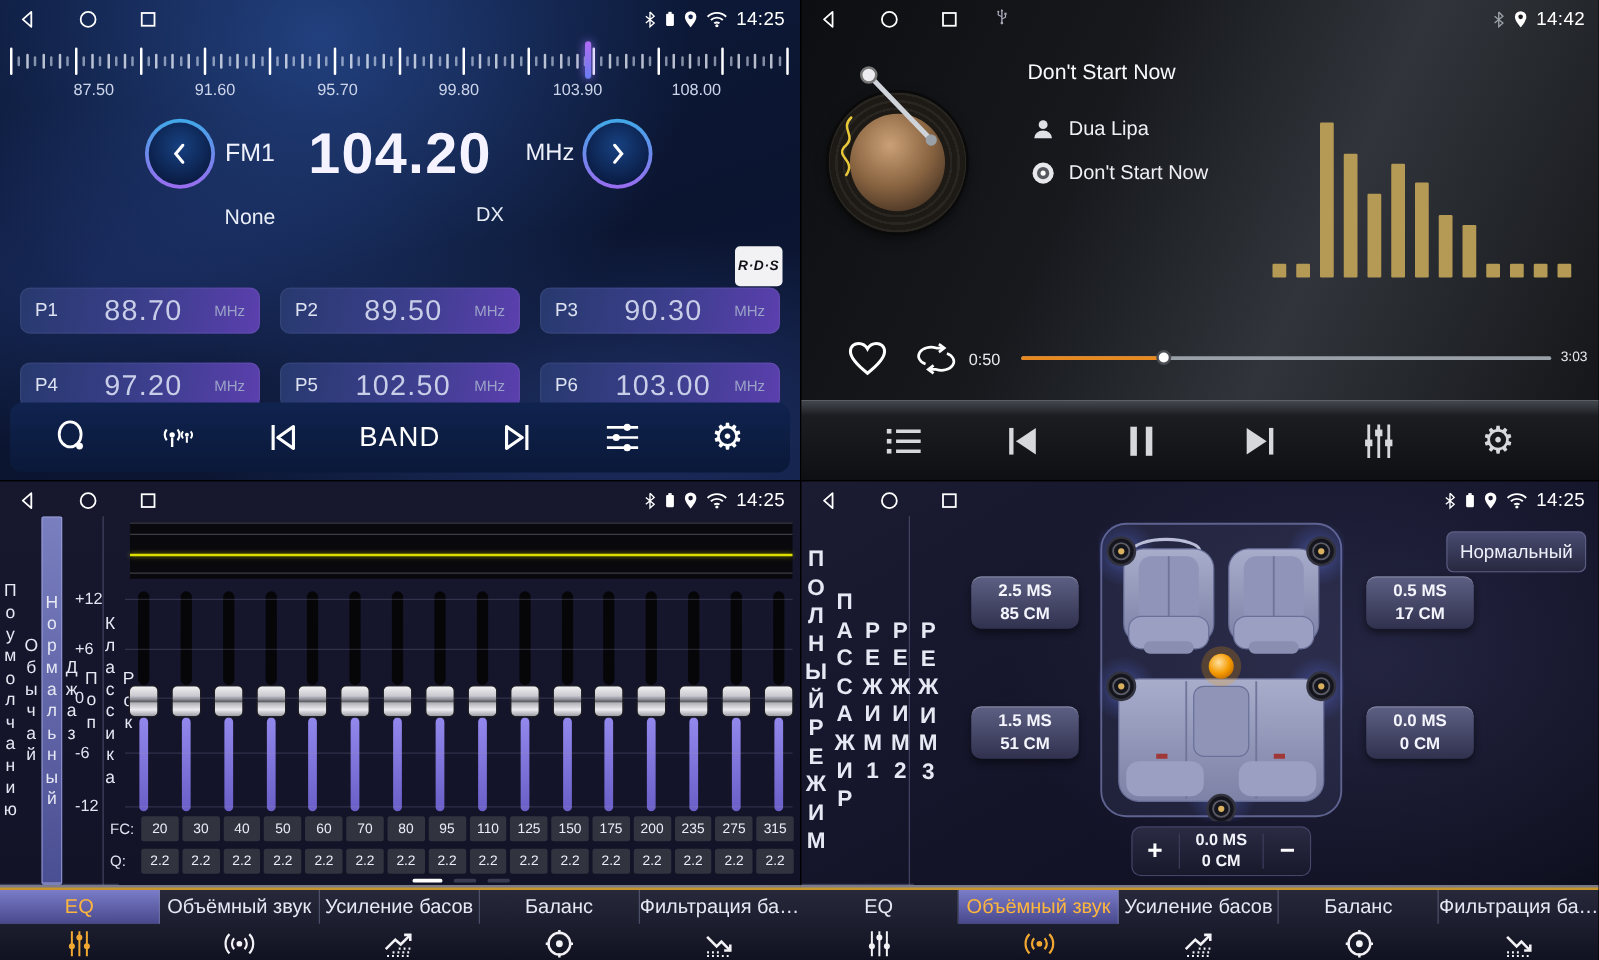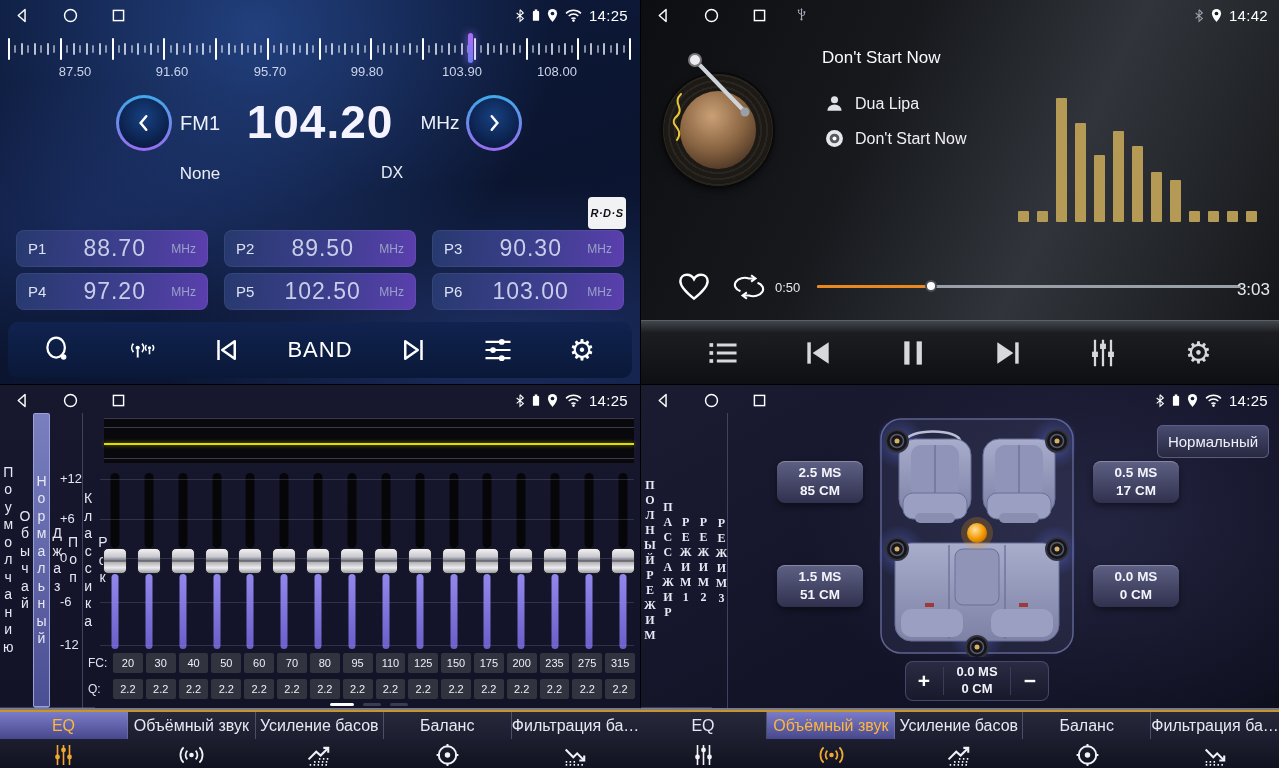--- a/index.html
+++ b/index.html
@@ -43,21 +43,21 @@
     background:radial-gradient(circle at 50% 38%,#174181,#0a1c44 75%);}
   #tune-down{left:116px;top:95px;} #tune-up{left:466px;top:95px;}
   .ring svg{width:18px;height:18px;}
   #band-label{position:absolute;left:170px;top:112px;width:60px;text-align:center;font-size:20px;color:#eef1fb;}
   #freq-big{position:absolute;left:0;right:0;top:95px;text-align:center;font-size:46px;font-weight:bold;color:#f5f3ff;letter-spacing:1px;}
   #freq-unit{position:absolute;left:410px;top:112px;width:60px;text-align:center;font-size:19px;color:#eef1fb;}
   #station-name{position:absolute;left:148px;top:164px;width:104px;text-align:center;font-size:17px;color:#e9edf8;}
   #dx-mode{position:absolute;left:360px;top:164px;width:64px;text-align:center;font-size:16px;color:#e9edf8;}
   #rds-badge{position:absolute;left:588px;top:197px;width:38px;height:32px;background:#f2f2f4;border-radius:4px;
     color:#101018;font-size:11px;font-weight:bold;font-style:italic;display:flex;align-items:center;justify-content:center;letter-spacing:.5px;}
-  #radio-presets{position:absolute;left:16px;right:16px;top:230px;display:grid;grid-template-columns:repeat(3,1fr);gap:6px 16px;}
+  #radio-presets{position:absolute;left:16px;right:16px;top:230px;display:grid;grid-template-columns:repeat(3,1fr);gap:23px 16px;}
   .preset{height:37px;border-radius:8px;display:flex;align-items:center;padding:0 12px;cursor:pointer;
     background:linear-gradient(100deg,#27396e 0%,#3d3f8e 55%,#5b3fae 100%);box-shadow:inset 0 0 0 1px rgba(255,255,255,.06);}
   .preset .pid{font-size:15px;color:#dde2f2;width:30px;}
   .preset .pfreq{flex:1;text-align:center;font-size:23px;color:#c8cde8;letter-spacing:1px;}
   .preset .punit{font-size:12px;color:#9aa2c8;}
   #radio-toolbar{position:absolute;left:8px;right:8px;top:322px;height:56px;border-radius:10px;
     background:linear-gradient(180deg,#10234f,#0a1838);display:flex;align-items:center;justify-content:space-around;padding:0 8px;}
   #radio-toolbar .tb{display:flex;align-items:center;justify-content:center;width:44px;height:44px;cursor:pointer;}
   #radio-toolbar svg{width:30px;height:30px;}
   .band-text{font-size:22px;color:#fff;letter-spacing:1px;width:auto !important;}
@@ -79,21 +79,21 @@
   .meta-row svg{width:19px;height:19px;}
   .meta-row .mt{font-size:16px;color:#f0f0f4;}
   #visualizer{position:absolute;left:377px;top:86px;width:242px;height:136px;display:flex;align-items:flex-end;gap:8px;}
   .vbar{width:11px;border-radius:1px;}
   #pl-heart{position:absolute;left:36px;top:272px;width:34px;height:30px;cursor:pointer;}
   #pl-repeat{position:absolute;left:92px;top:274px;width:32px;height:26px;cursor:pointer;}
   #pl-elapsed{position:absolute;left:134px;top:280px;font-size:13px;color:#e8e8ec;}
   #pl-track{position:absolute;left:176px;top:285px;width:424px;height:3px;border-radius:2px;background:#9aa0a8;cursor:pointer;}
   #pl-fill{height:100%;background:#e8891f;border-radius:2px;}
   #pl-knob{position:absolute;top:-5px;width:12px;height:12px;border-radius:50%;background:#fff;border:2px solid #4a4e54;box-sizing:border-box;}
-  #pl-duration{position:absolute;right:10px;top:280px;font-size:17px;color:#e8e8ec;}
+  #pl-duration{position:absolute;right:10px;top:280px;font-size:11px;color:#e8e8ec;}
   #player-toolbar{position:absolute;left:0;right:0;top:320px;height:64px;display:flex;align-items:center;justify-content:space-around;padding:0 34px;
     background:linear-gradient(180deg,#43474d 0%,#1b1d21 18%,#0e0f12 100%);border-top:1px solid #5b5f66;}
   #player-toolbar .tb{display:flex;align-items:center;justify-content:center;width:46px;height:46px;cursor:pointer;}
   #player-toolbar svg{width:32px;height:32px;}
   #player-toolbar .gear{color:#d6d8dc;font-size:30px;}
 
   
   .side-list{position:absolute;left:0;top:28px;width:82px;bottom:3px;display:flex;flex-direction:row;border-right:1px solid #40425f;}
   .side-item{flex:1;display:flex;align-items:center;justify-content:center;text-align:center;font-size:14px;color:#e6e8f4;
     padding:2px 3px;border-bottom:1px solid rgba(130,135,170,.35);cursor:pointer;word-break:break-word;line-height:1.25;}
@@ -115,21 +115,21 @@
   #fc-row{top:268px;} #q-row{top:294px;}
   .val-row .vlabel{font-size:12px;color:#dfe3f0;width:22px;flex:none;}
   .vbox{flex:1;height:20px;background:#31333f;border-radius:2px;display:flex;align-items:center;justify-content:center;
     font-size:11px;color:#eceef6;cursor:pointer;}
   #eq-dots{position:absolute;left:104px;width:530px;top:318px;display:flex;justify-content:center;gap:9px;align-items:center;}
   .dash{height:3px;border-radius:2px;background:#3a3c52;width:18px;}
   .dash.on{background:#fff;width:24px;}
 
   
   #sf-side{width:86px;}
-  #sf-side .side-item{font-size:12px;font-weight:bold;font-family:Liberation Serif, serif;}
+  #sf-side .side-item{font-size:18px;font-weight:bold;}
   #sf-preset{position:absolute;left:516px;top:40px;width:112px;height:33px;border-radius:6px;cursor:pointer;
     background:linear-gradient(180deg,#4a4c72,#26273e);box-shadow:inset 0 0 0 1px #5a5c82;
     display:flex;align-items:center;justify-content:center;font-size:15px;color:#eef0fa;}
   .delay{position:absolute;width:86px;height:42px;border-radius:8px;cursor:pointer;
     background:linear-gradient(180deg,#5e6084,#30314e);box-shadow:inset 0 1px 0 rgba(255,255,255,.25),0 3px 6px rgba(0,0,0,.45);
     display:flex;flex-direction:column;align-items:center;justify-content:center;font-weight:bold;font-size:13.5px;line-height:1.35;color:#f4f5fc;}
   #delay-fl{left:136px;top:76px;} #delay-rl{left:136px;top:180px;}
   #delay-fr{left:452px;top:76px;} #delay-rr{left:452px;top:180px;}
   #car-box{position:absolute;left:238px;top:32px;width:196px;height:240px;}
   #sub-ctrl{position:absolute;left:264px;top:276px;width:144px;height:40px;border-radius:8px;

